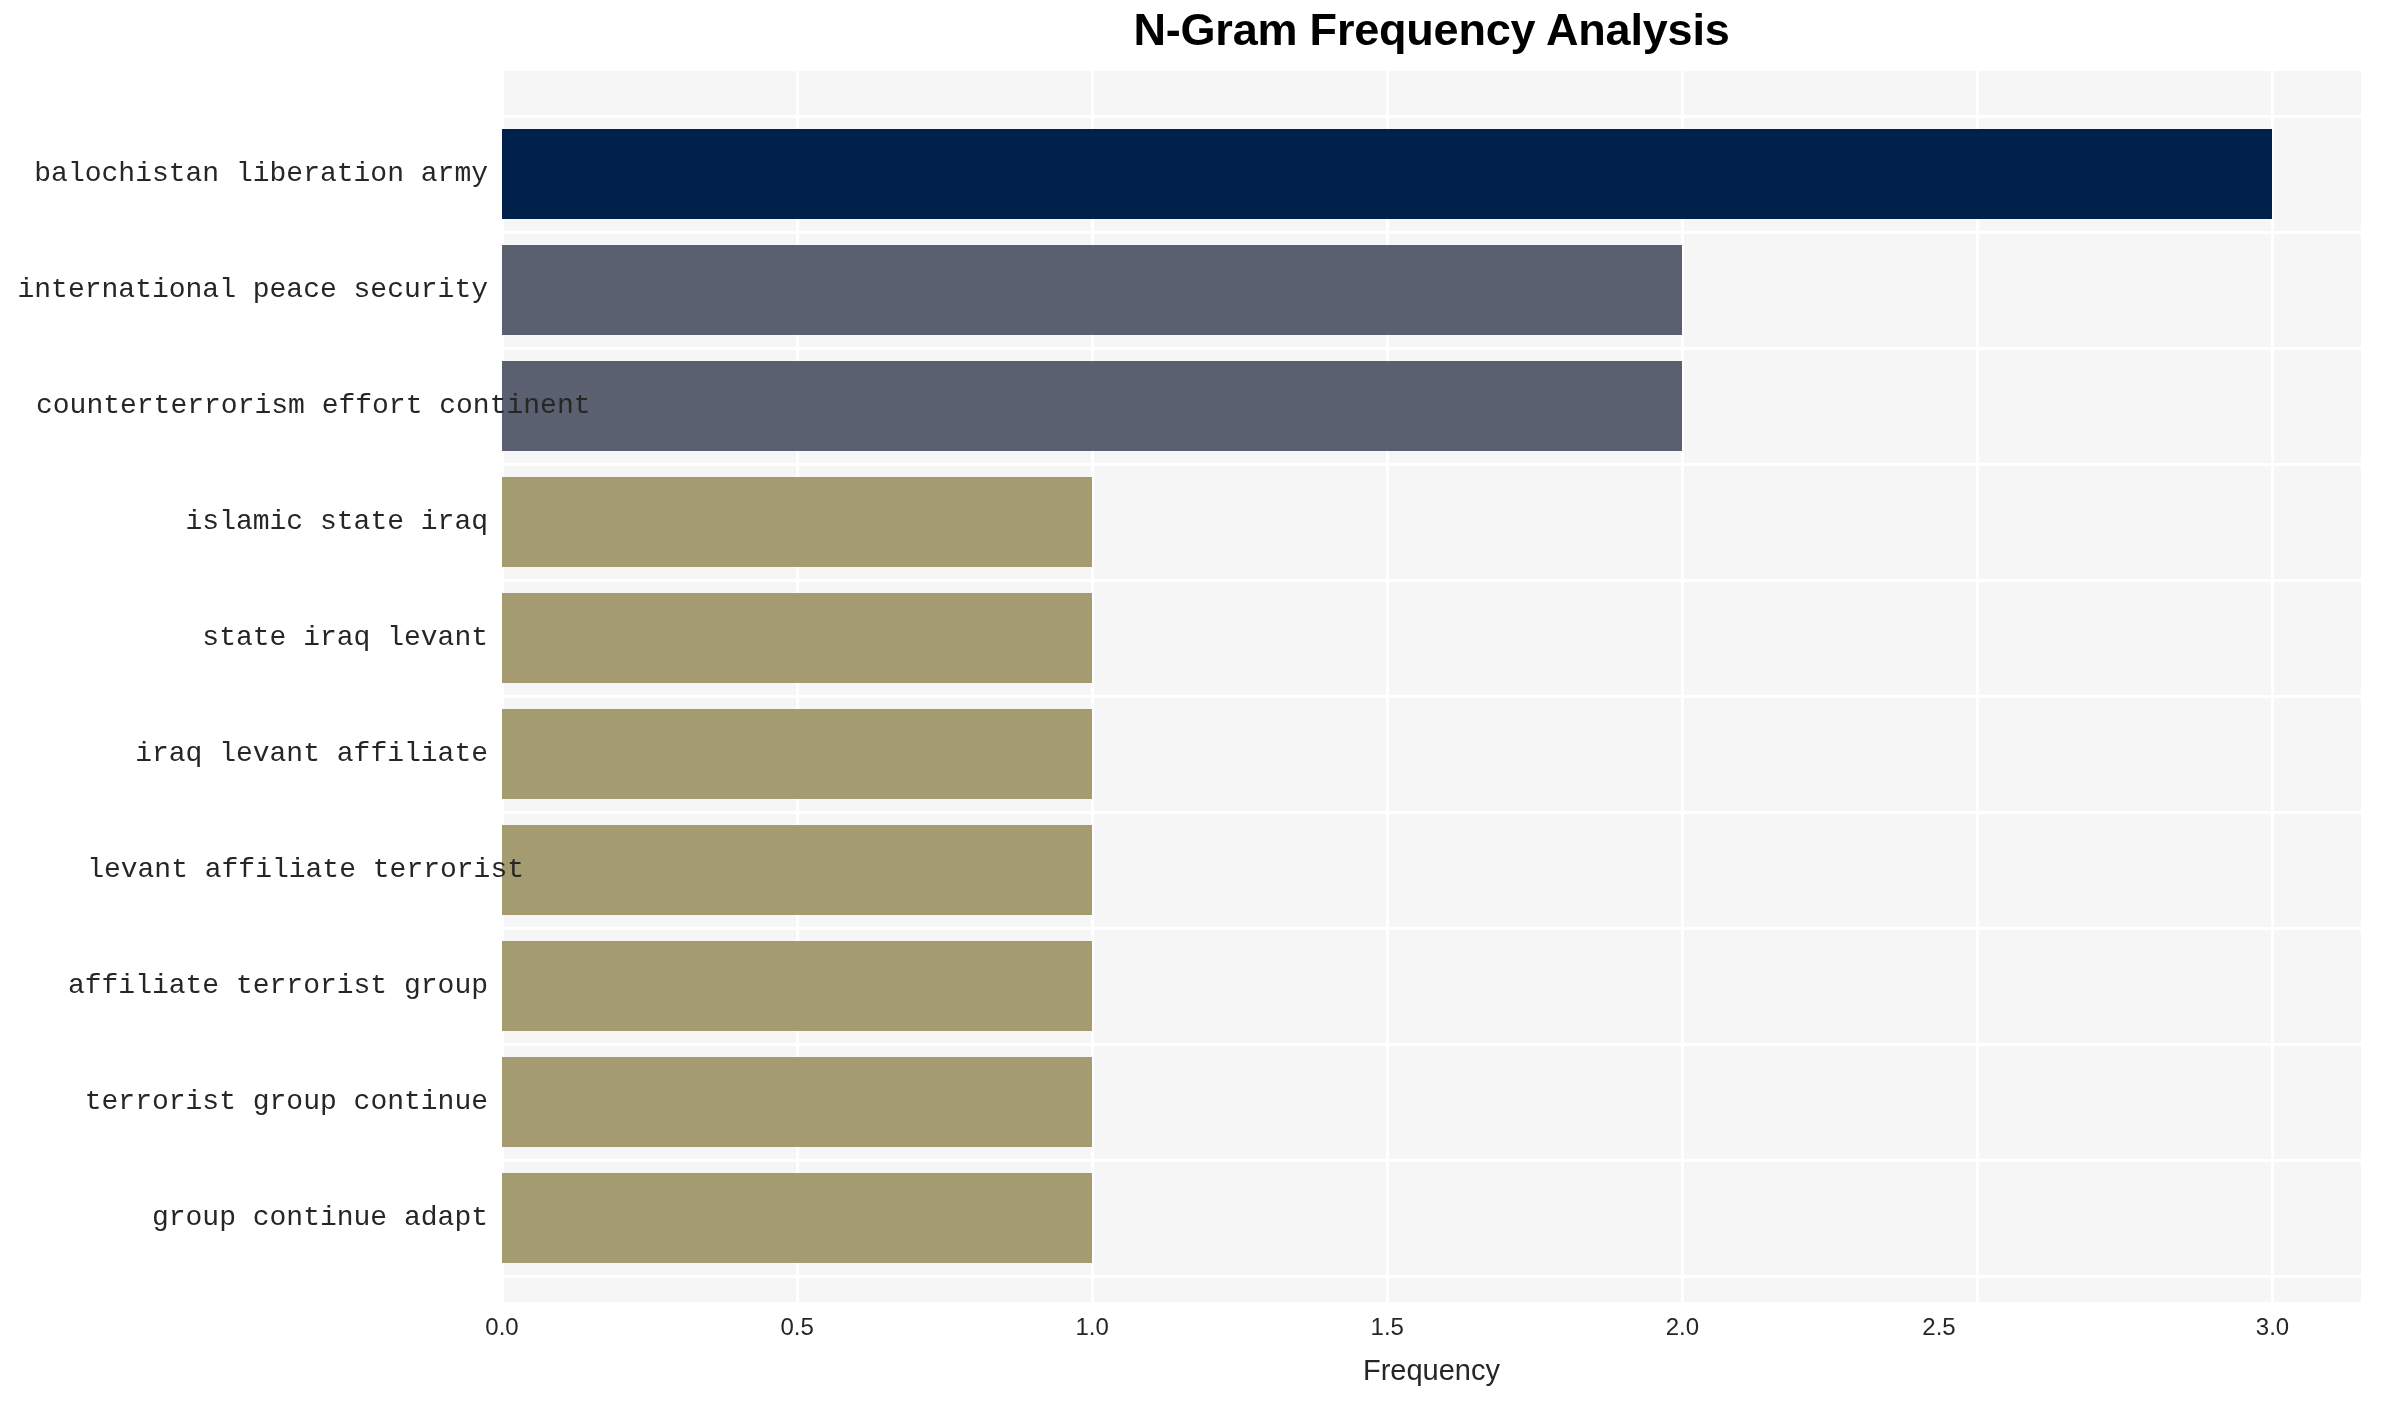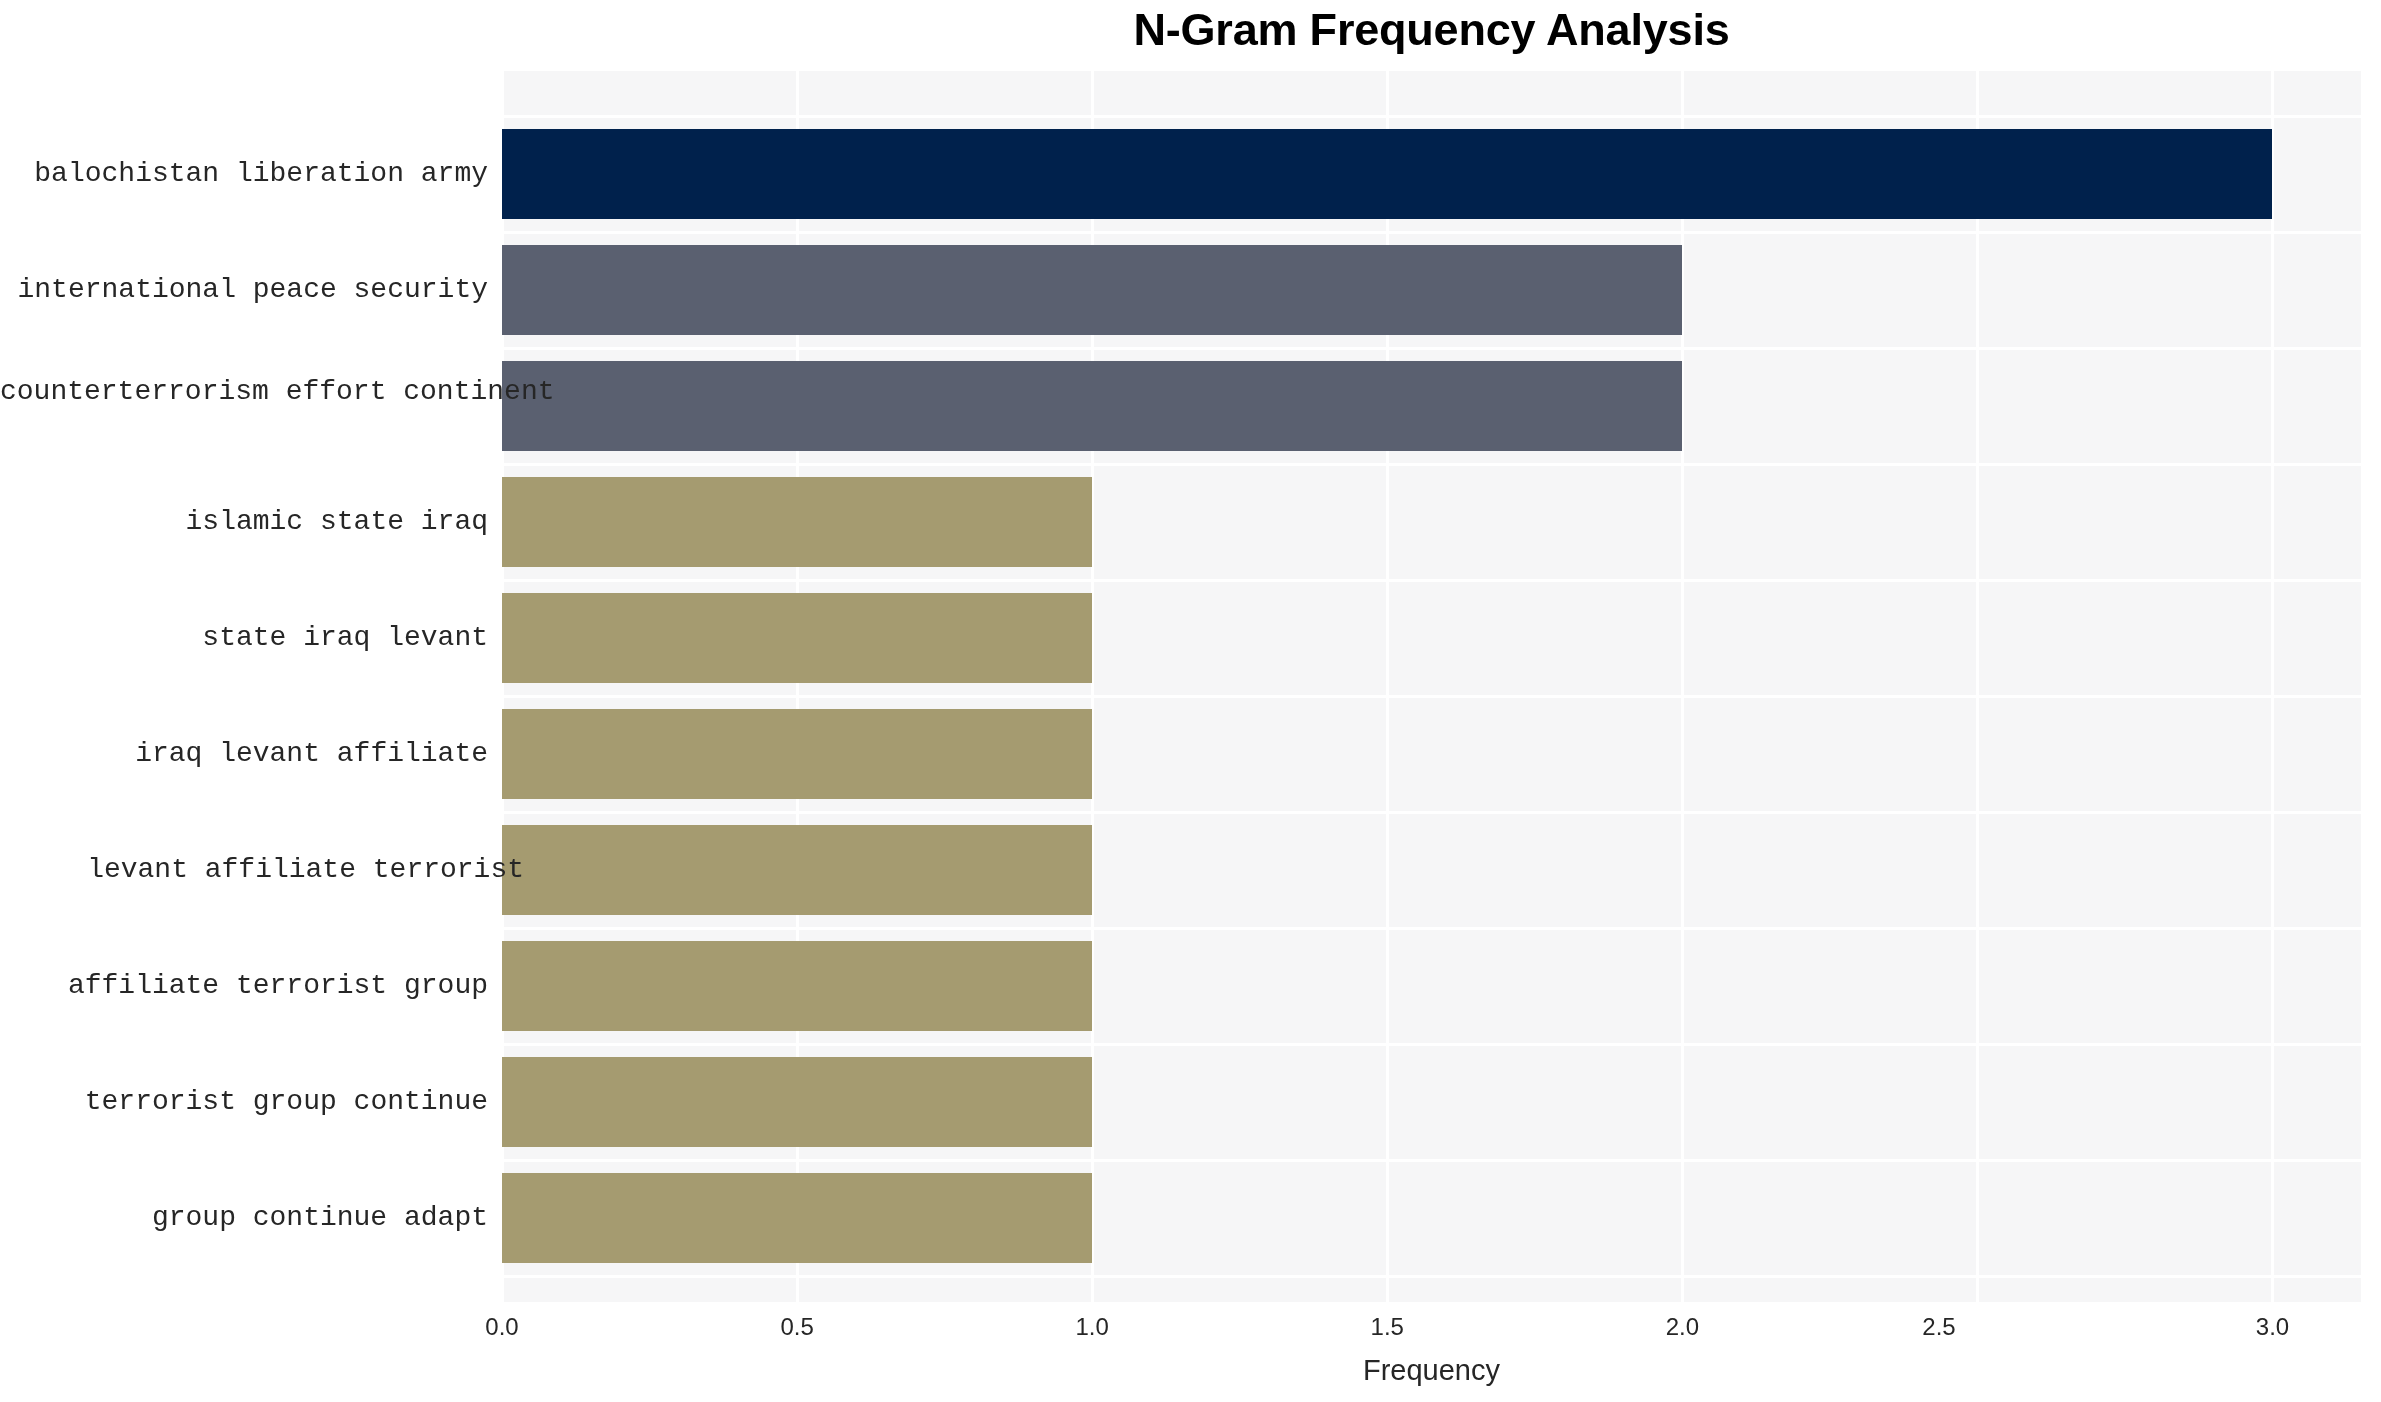--- a/index.html
+++ b/index.html
@@ -165,21 +165,21 @@
         <div class="bar" title="levant affiliate terrorist: 1" style="top: 754px; width: 590.159px; background: rgb(165, 155, 112);"></div>
         <div class="bar" title="affiliate terrorist group: 1" style="top: 870px; width: 590.159px; background: rgb(165, 155, 112);"></div>
         <div class="bar" title="terrorist group continue: 1" style="top: 986px; width: 590.159px; background: rgb(165, 155, 112);"></div>
         <div class="bar" title="group continue adapt: 1" style="top: 1102px; width: 590.159px; background: rgb(165, 155, 112);"></div>
       </div>
   </div>
 
   <div id="y-labels">
       <div class="ytick" style="top: 157px;">balochistan liberation army</div>
       <div class="ytick" style="top: 273px;">international peace security</div>
-      <div class="ytick" style="top: 375px;">counterterrorism effort continent</div>
+      <div class="ytick" style="top: 389px; padding-left: 36px;">counterterrorism effort continent</div>
       <div class="ytick" style="top: 505px;">islamic state iraq</div>
       <div class="ytick" style="top: 621px;">state iraq levant</div>
       <div class="ytick" style="top: 737px;">iraq levant affiliate</div>
       <div class="ytick" style="top: 853px; margin-left: 36px;">levant affiliate terrorist</div>
       <div class="ytick" style="top: 969px;">affiliate terrorist group</div>
       <div class="ytick" style="top: 1085px;">terrorist group continue</div>
       <div class="ytick" style="top: 1201px;">group continue adapt</div>
     </div>
 
   <div id="x-labels">

